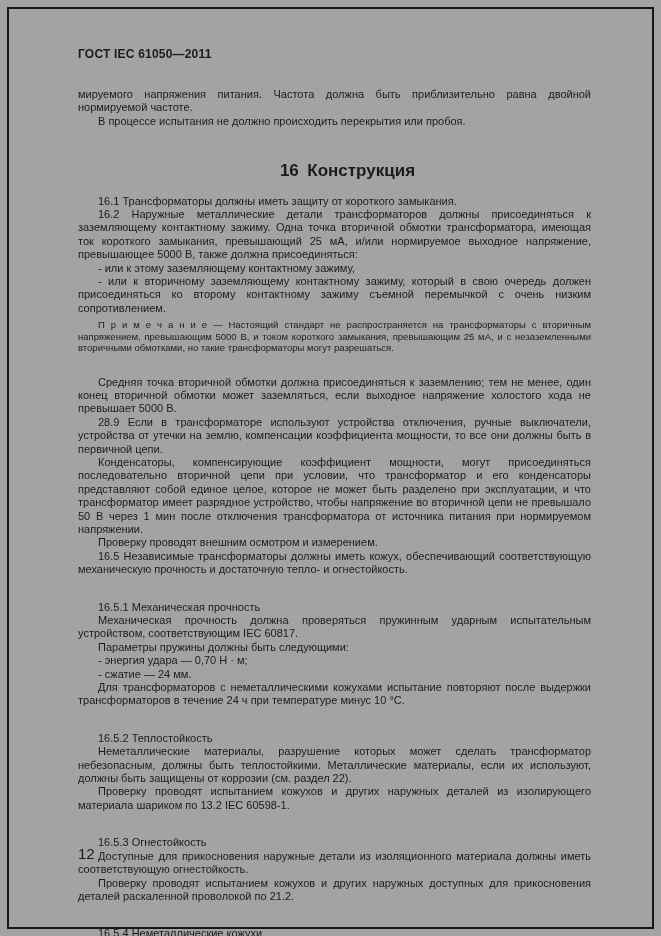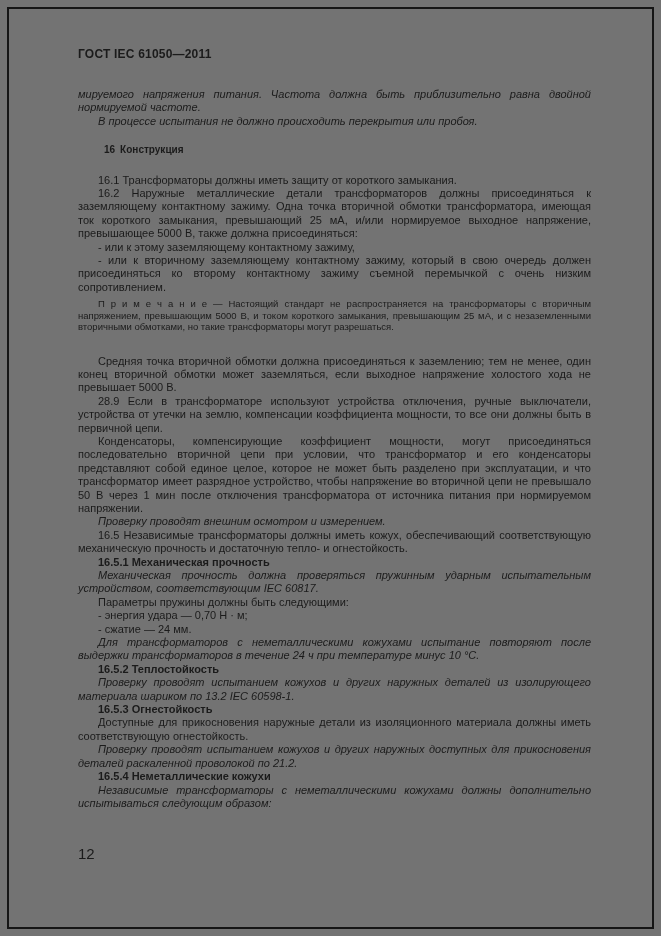--- a/index.html
+++ b/index.html
@@ -1,21 +1,21 @@
 <!DOCTYPE html>
 <html><head>
 <meta charset="utf-8">
 <style>
   * { box-sizing: border-box; }
   html, body { margin: 0; padding: 0; background: #ffffff; }
   .page {
     position: relative;
     width: 661px;
     height: 936px;
-    background: #737373;
+    background: #a3a3a3;
     font-family: "Liberation Sans", sans-serif;
     color: #1b1b1b;
     overflow: hidden;
   }
   .frame {
     position: absolute;
     top: 7px; left: 7px; right: 7px; bottom: 7px;
     border: 2px solid #151515;
     pointer-events: none;
   }
@@ -31,28 +31,28 @@
     position: absolute;
     top: 88px;
     left: 78px;
     width: 513px;
     font-size: 11px;
     line-height: 13.4px;
     text-align: justify;
   }
   .body-text p { margin: 0; text-indent: 20px; }
   p.no-indent { text-indent: 0; }
-  p.italic { font-style: italic; }
-  p.bold { font-weight: bold; text-align: left; }
+  p.italic { }
+  p.bold { font-weight: normal; text-align: left; margin-top: 24px; }
   p.section-heading {
-    font-size: 10px;
+    font-size: 17px;
     font-weight: bold;
-    text-align: left;
+    text-align: center;
     text-indent: 26px;
-    margin: 15px 0 17px 0;
+    margin: 36px 0 17px 0;
   }
   p.note {
     font-size: 9.5px;
     line-height: 11.4px;
     margin: 4px 0 22px 0;
   }
   .page-number {
     position: absolute;
     left: 78px;
     bottom: 74px;
@@ -81,20 +81,21 @@
     <p>Конденсаторы, компенсирующие коэффициент мощности, могут присоединяться последовательно вторичной цепи при условии, что трансформатор и его конденсаторы представляют собой единое целое, которое не может быть разделено при эксплуатации, и что трансформатор имеет разрядное устройство, чтобы напряжение во вторичной цепи не превышало 50 В через 1 мин после отключения трансформатора от источника питания при нормируемом напряжении.</p>
     <p class="italic">Проверку проводят внешним осмотром и измерением.</p>
     <p>16.5 Независимые трансформаторы должны иметь кожух, обеспечивающий соответствующую механическую прочность и достаточную тепло- и огнестойкость.</p>
     <p class="bold">16.5.1 Механическая прочность</p>
     <p class="italic">Механическая прочность должна проверяться пружинным ударным испытательным устройством, соответствующим IEC 60817.</p>
     <p>Параметры пружины должны быть следующими:</p>
     <p>- энергия удара — 0,70 Н · м;</p>
     <p>- сжатие — 24 мм.</p>
     <p class="italic">Для трансформаторов с неметаллическими кожухами испытание повторяют после выдержки трансформаторов в течение 24 ч при температуре минус 10 °С.</p>
     <p class="bold">16.5.2 Теплостойкость</p>
+    <p>Неметаллические материалы, разрушение которых может сделать трансформатор небезопасным, должны быть теплостойкими. Металлические материалы, если их используют, должны быть защищены от коррозии (см. раздел 22).</p>
     <p class="italic">Проверку проводят испытанием кожухов и других наружных деталей из изолирующего материала шариком по 13.2 IEC 60598-1.</p>
     <p class="bold">16.5.3 Огнестойкость</p>
     <p>Доступные для прикосновения наружные детали из изоляционного материала должны иметь соответствующую огнестойкость.</p>
     <p class="italic">Проверку проводят испытанием кожухов и других наружных доступных для прикосновения деталей раскаленной проволокой по 21.2.</p>
     <p class="bold">16.5.4 Неметаллические кожухи</p>
     <p class="italic">Независимые трансформаторы с неметаллическими кожухами должны дополнительно испытываться следующим образом:</p>
   </div>
 
   <div class="page-number">12</div>
 </div>

